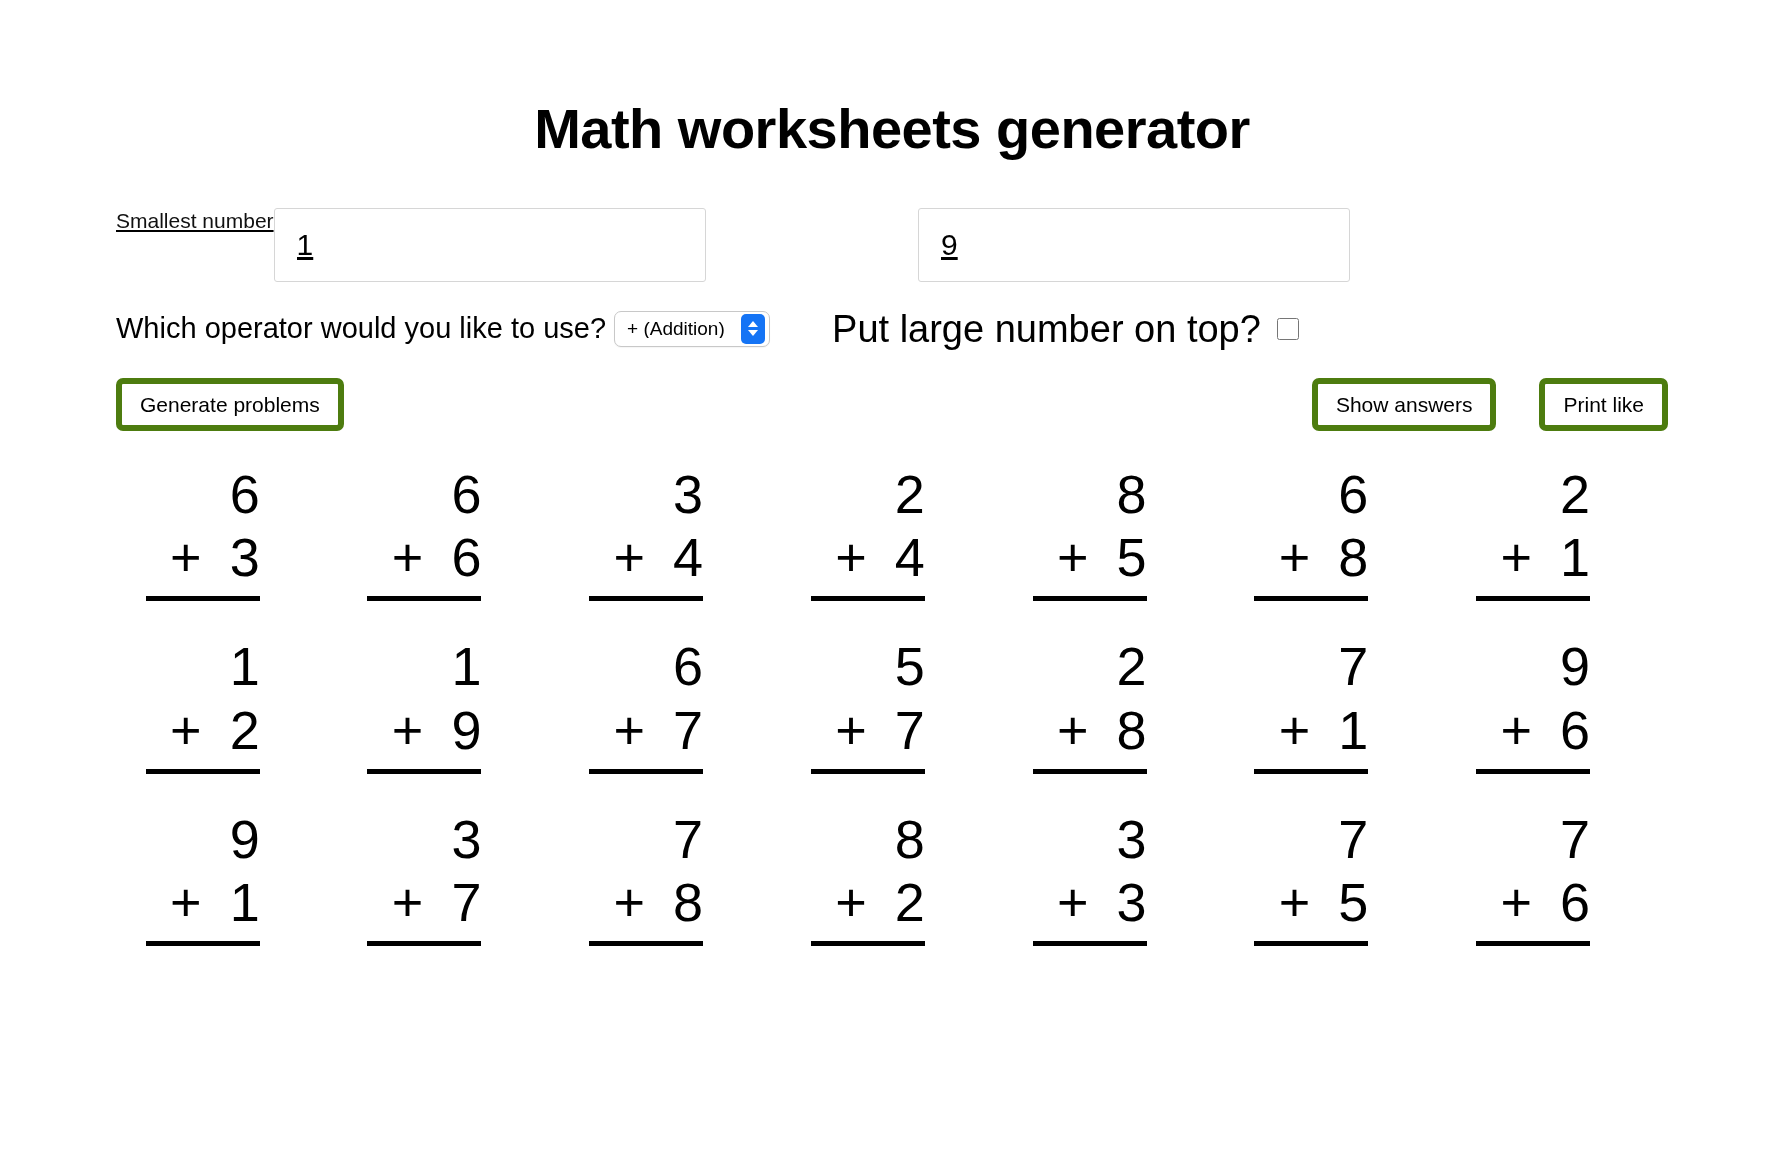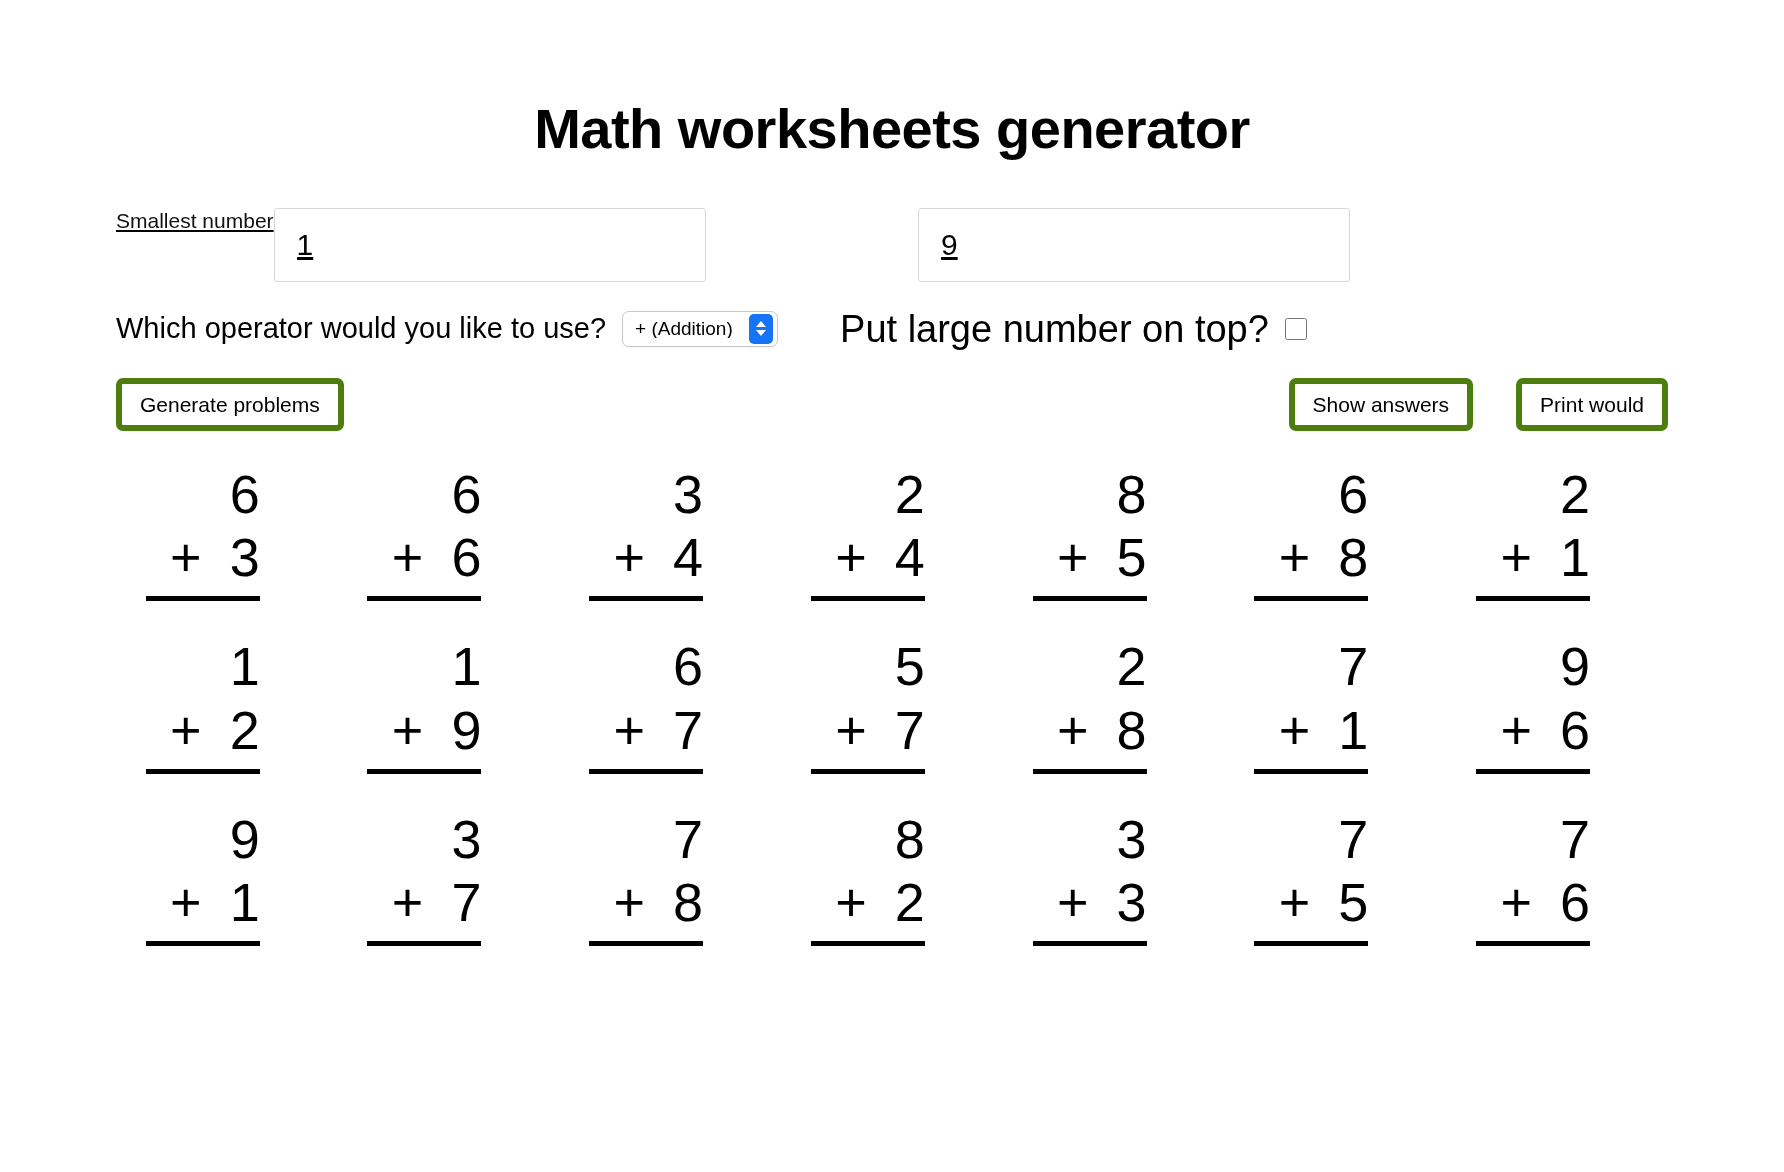--- a/index.html
+++ b/index.html
@@ -62,21 +62,21 @@
   }
   .options-row {
     display: flex;
     align-items: center;
     margin-top: 28px;
     gap: 0;
   }
   .operator-question {
     font-size: 29px;
     line-height: 1;
-    margin-right: 16px;
+    margin-right: 8px;
   }
   .select-wrap {
     position: relative;
     display: inline-flex;
     align-items: flex-start;
   }
   select.operator-select {
     appearance: none;
     -webkit-appearance: none;
     font-family: "Liberation Sans", sans-serif;
@@ -215,21 +215,21 @@
       </span>
     </span>
     <span class="checkbox-label">Put large number on top?</span>
     <input class="large-top-checkbox" type="checkbox" style="">
   </div>
 
   <div class="buttons-row">
     <button class="btn">Generate problems</button>
     <div class="right-buttons">
       <button class="btn">Show answers</button>
-      <button class="btn">Print would</button>
+      <button class="btn">Print like</button>
     </div>
   </div>
 
   <div class="problems-grid" id="problems-grid">
       <div class="problem">
         <div class="prob-top">6</div>
         <div class="prob-bottom">
           <span>+</span>
           <span>3</span>
         </div>

